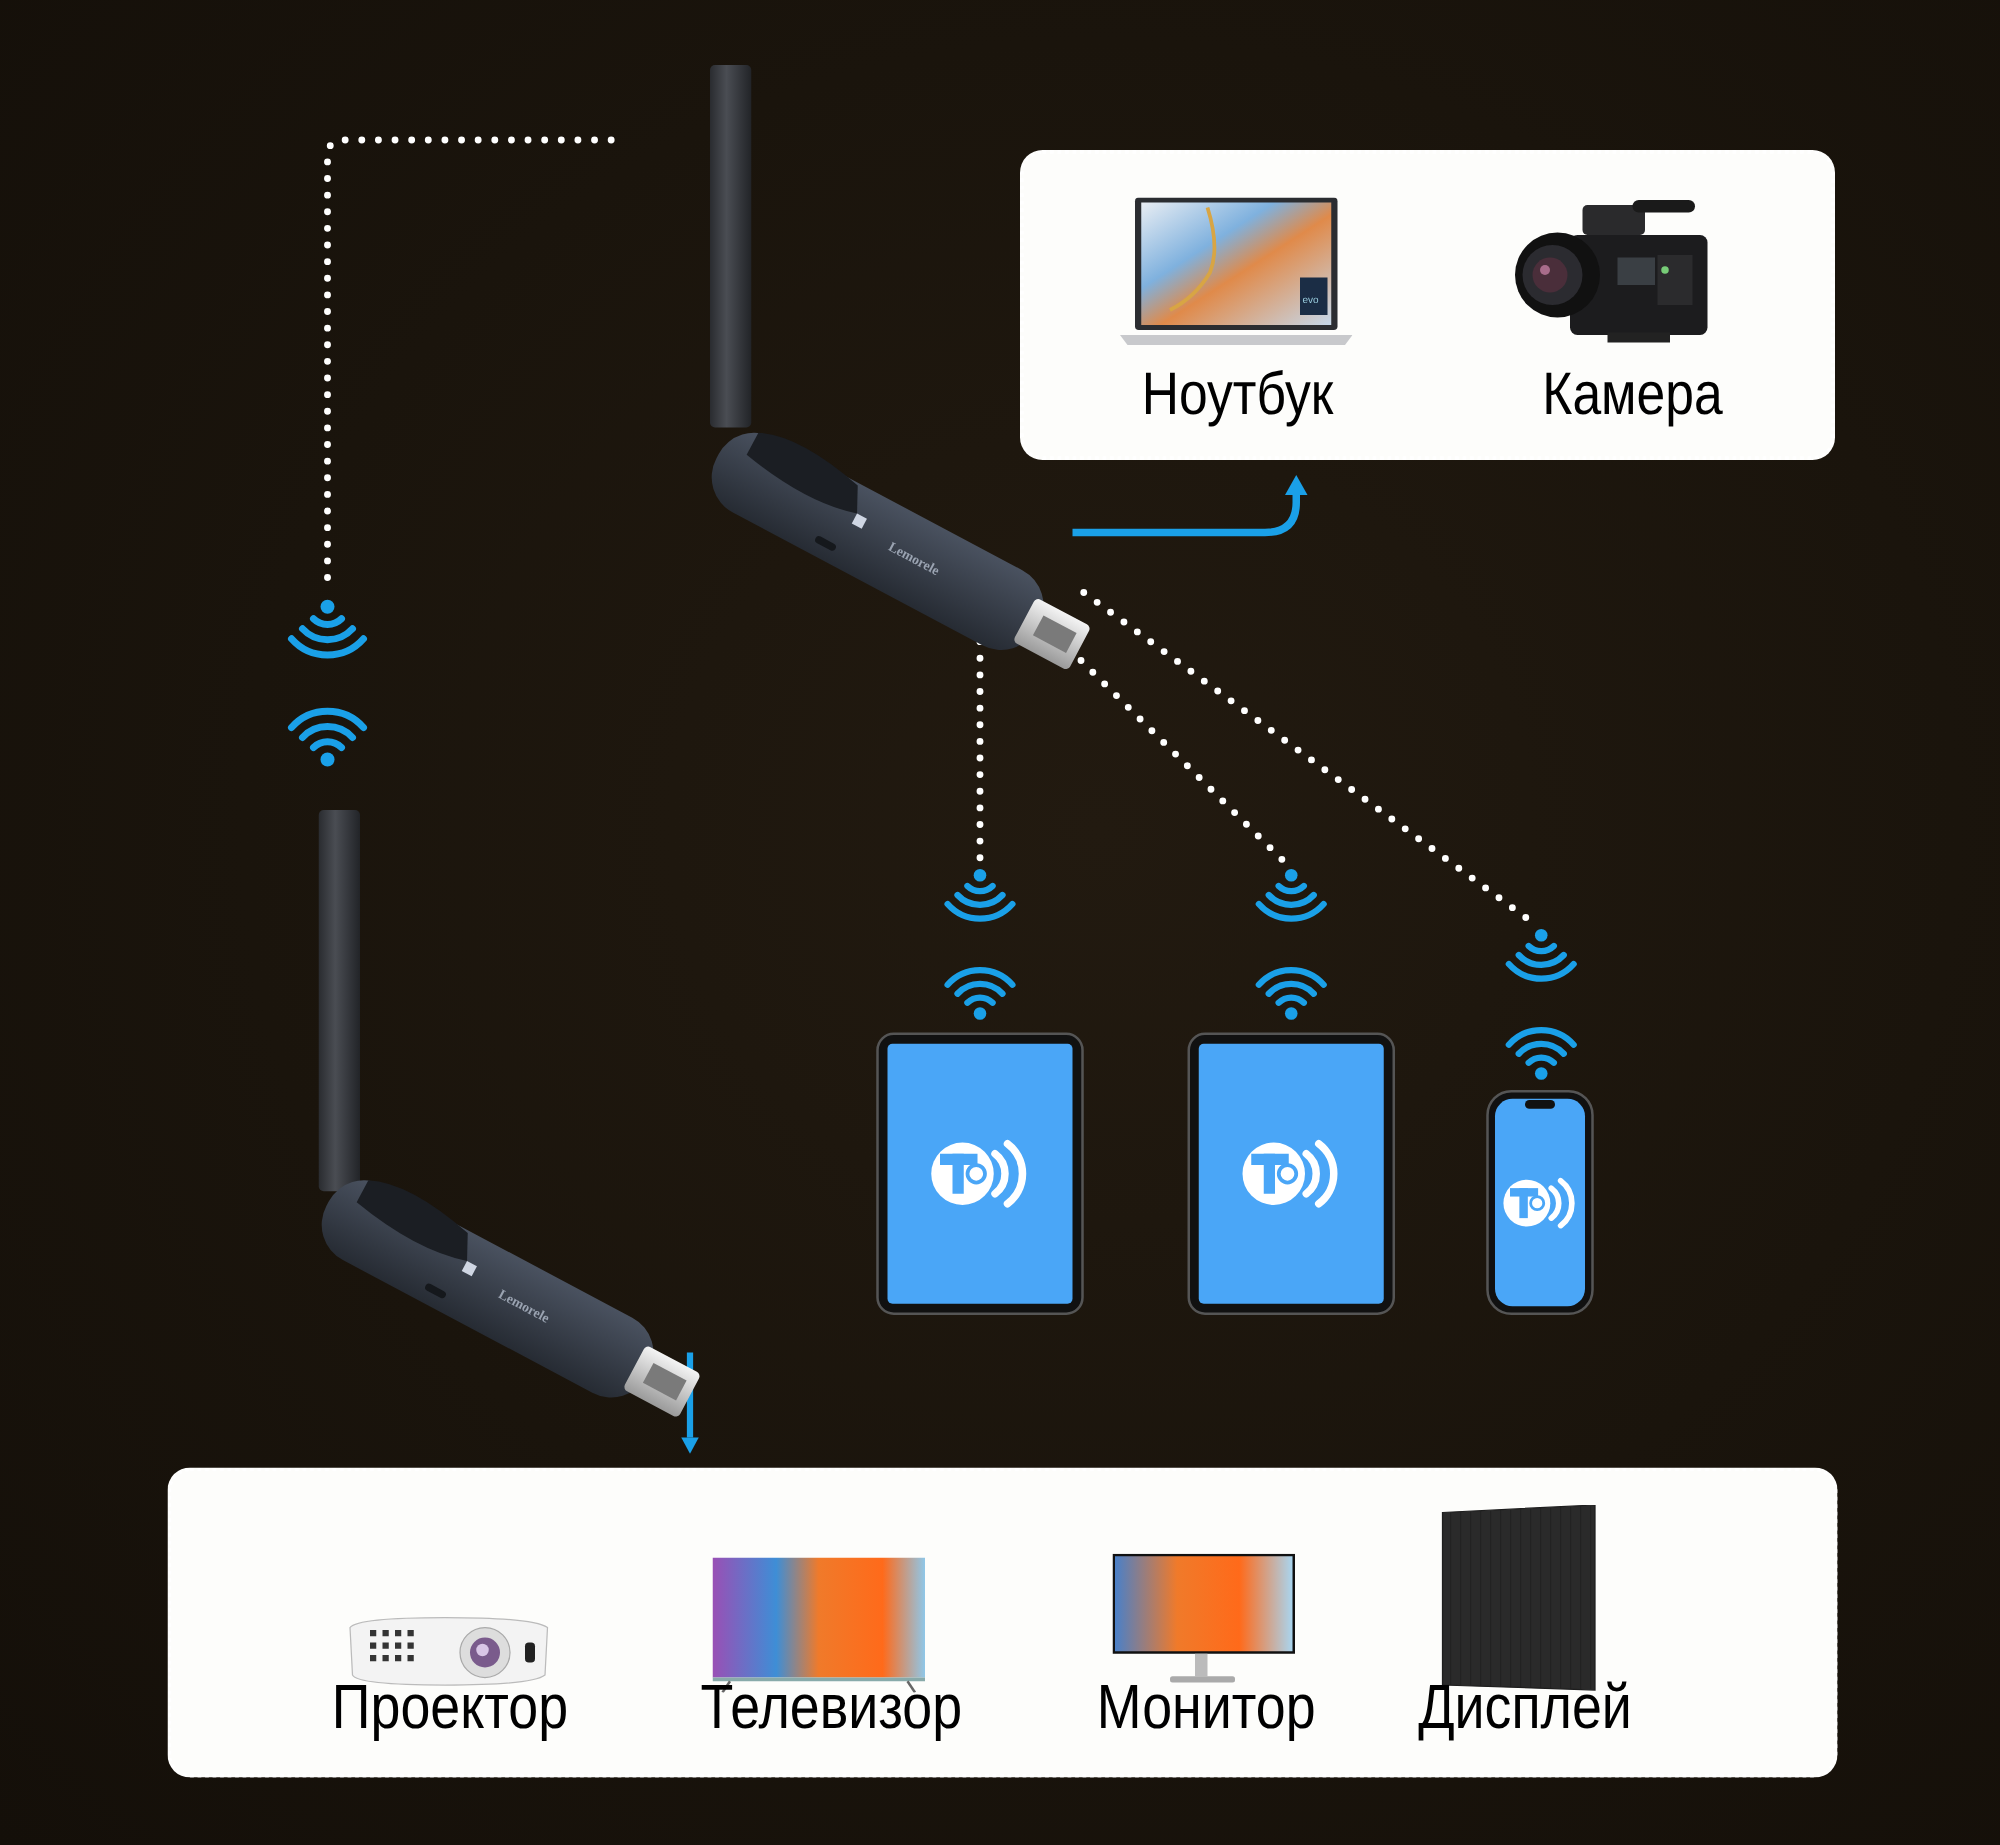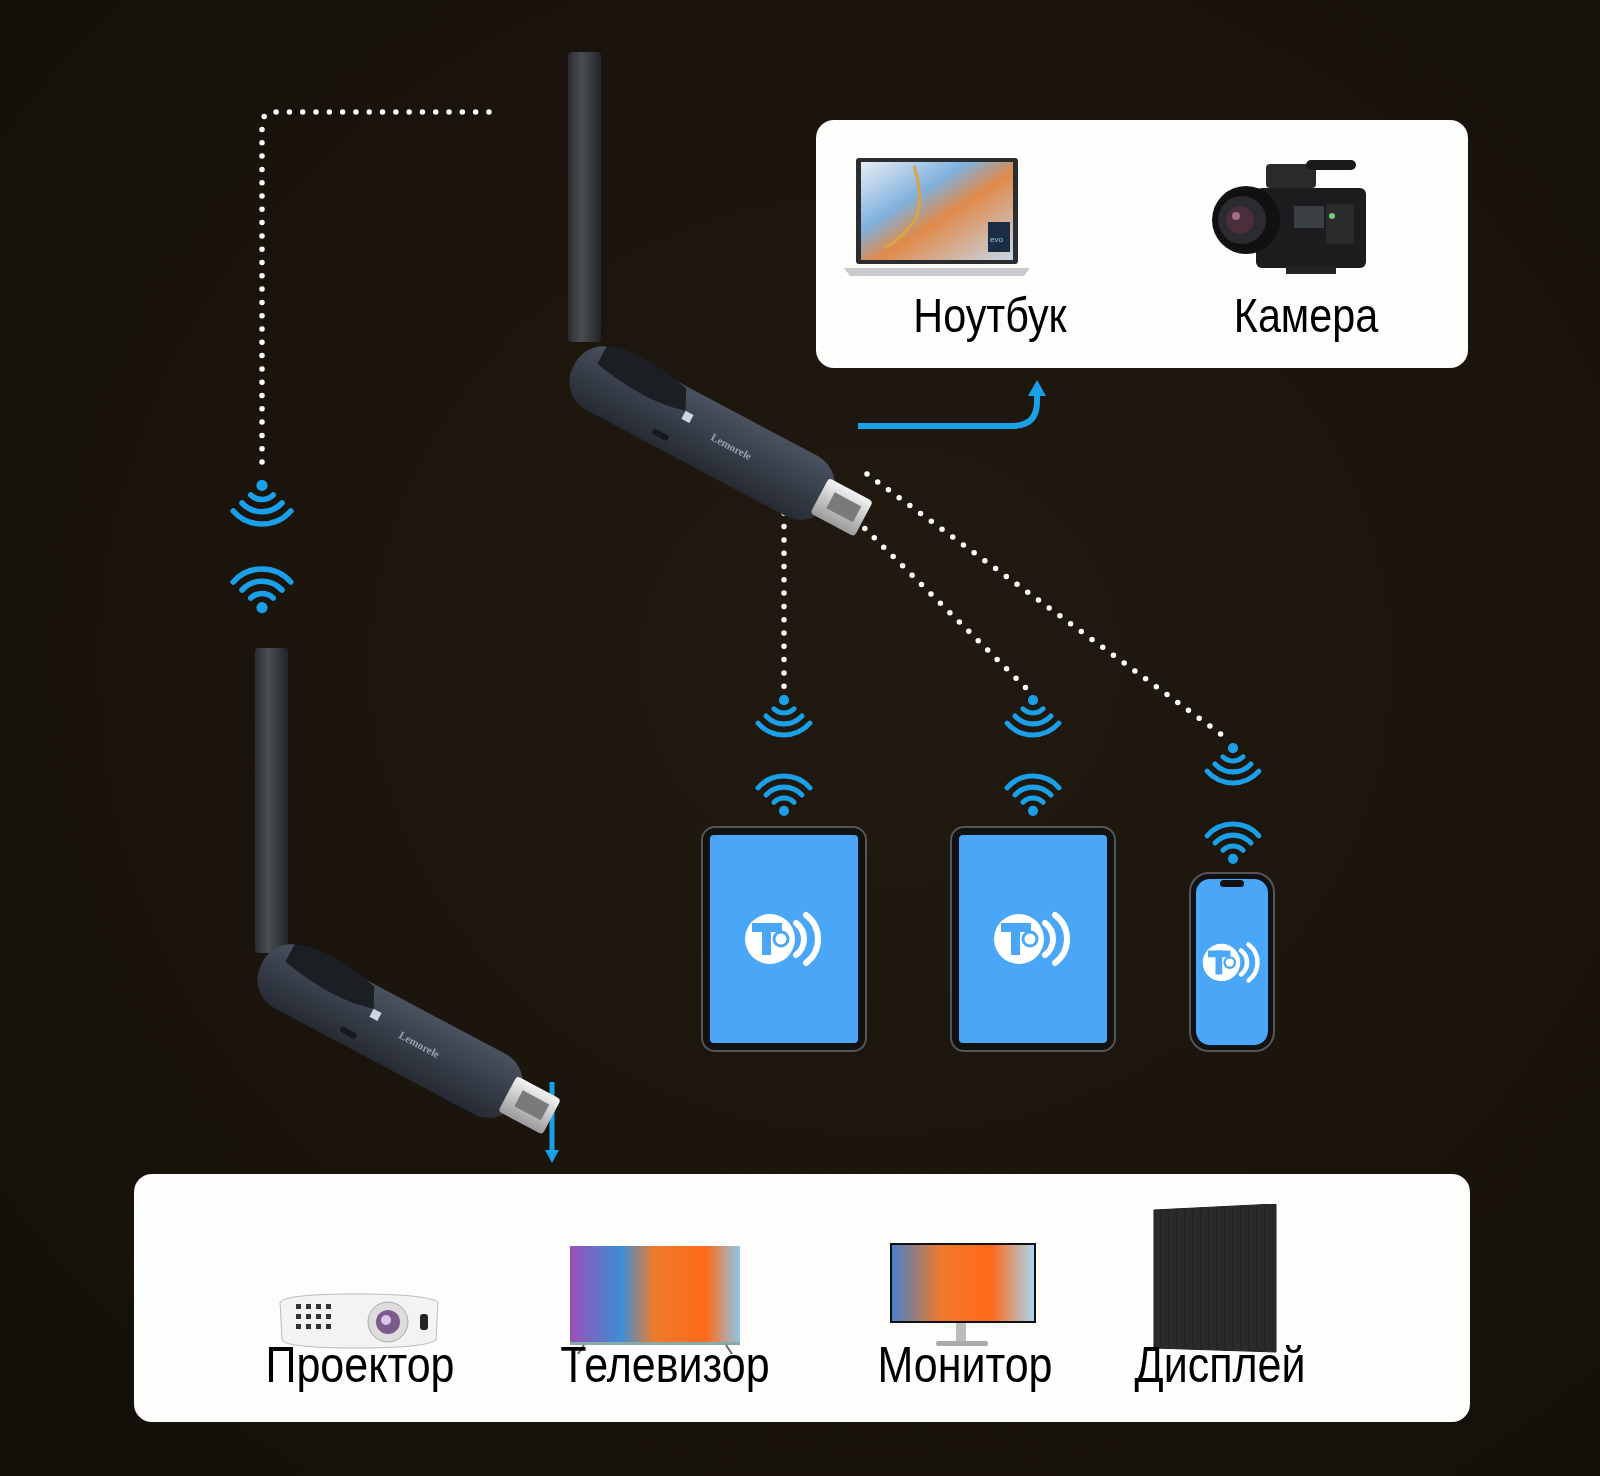--- a/index.html
+++ b/index.html
@@ -129,21 +129,21 @@
       <text x="155" y="36" font-size="11" fill="#9aa3b1" font-family="Liberation Serif, serif" font-weight="bold">Lemorele</text>
       <rect x="100" y="52" width="18" height="6" rx="3" fill="#15181c"></rect>
       <rect x="278" y="14" width="50" height="40" rx="4" fill="url(#hdmi)"></rect>
       <rect x="290" y="24" width="30" height="18" fill="#7a7a7a"></rect>
     </g>
   </g>
 </svg>
 
 <div class="box box-top"></div>
 
-<div class="img" style="left:844px;top:158px;width:186px;height:122px;">
+<div class="img" style="left:896px;top:158px;width:186px;height:122px;">
   <svg width="186" height="122" viewBox="0 0 186 122">
     <defs>
       <linearGradient id="lapScr" x1="0" y1="0" x2="1" y2="1">
         <stop offset="0" stop-color="#e8edf3"></stop>
         <stop offset="0.35" stop-color="#7fb1de"></stop>
         <stop offset="0.55" stop-color="#e08a4a"></stop>
         <stop offset="1" stop-color="#c6d8ea"></stop>
       </linearGradient>
     </defs>
     <rect x="12" y="0" width="162" height="106" rx="3" fill="#2b2d31"></rect>

